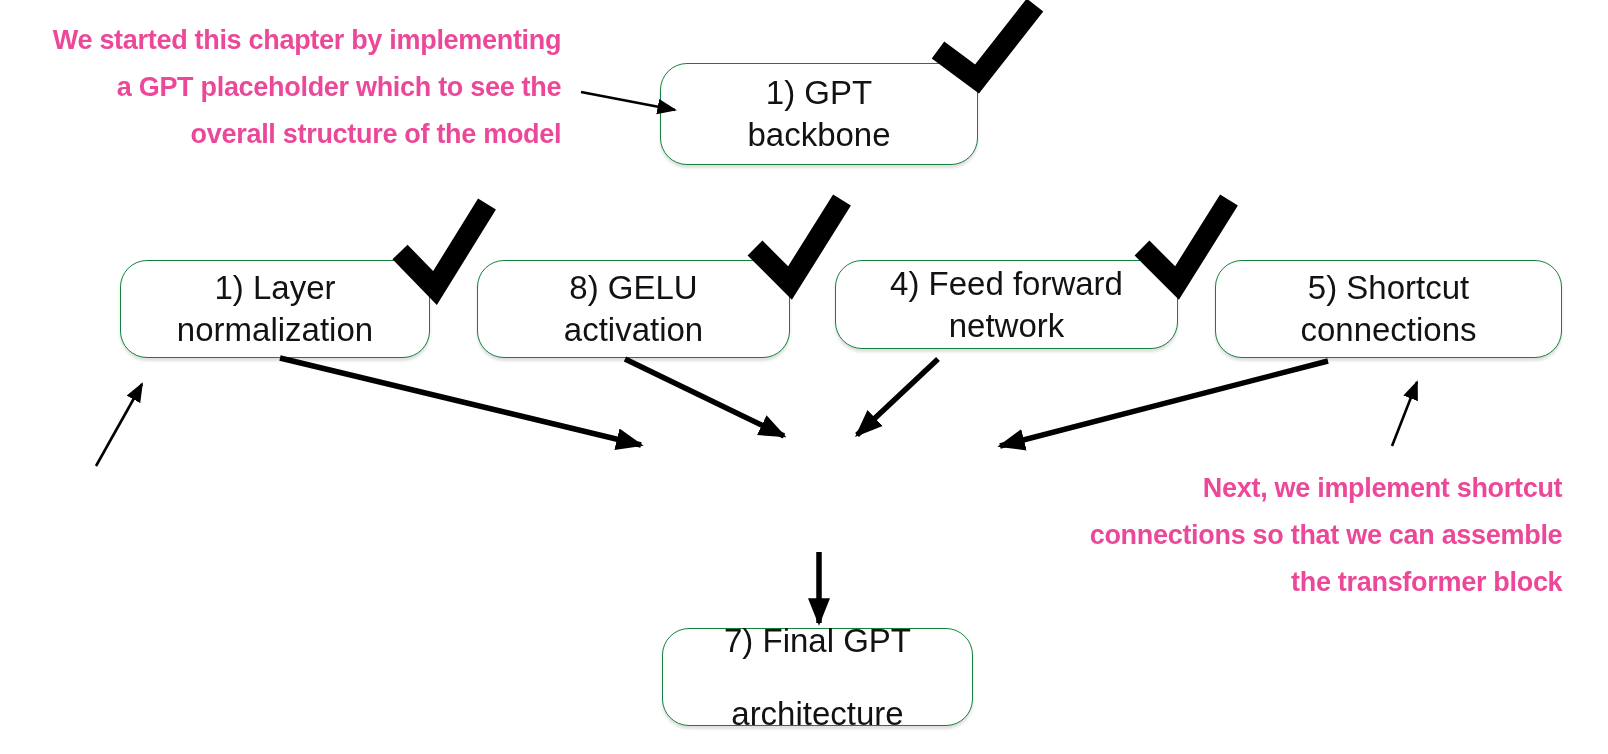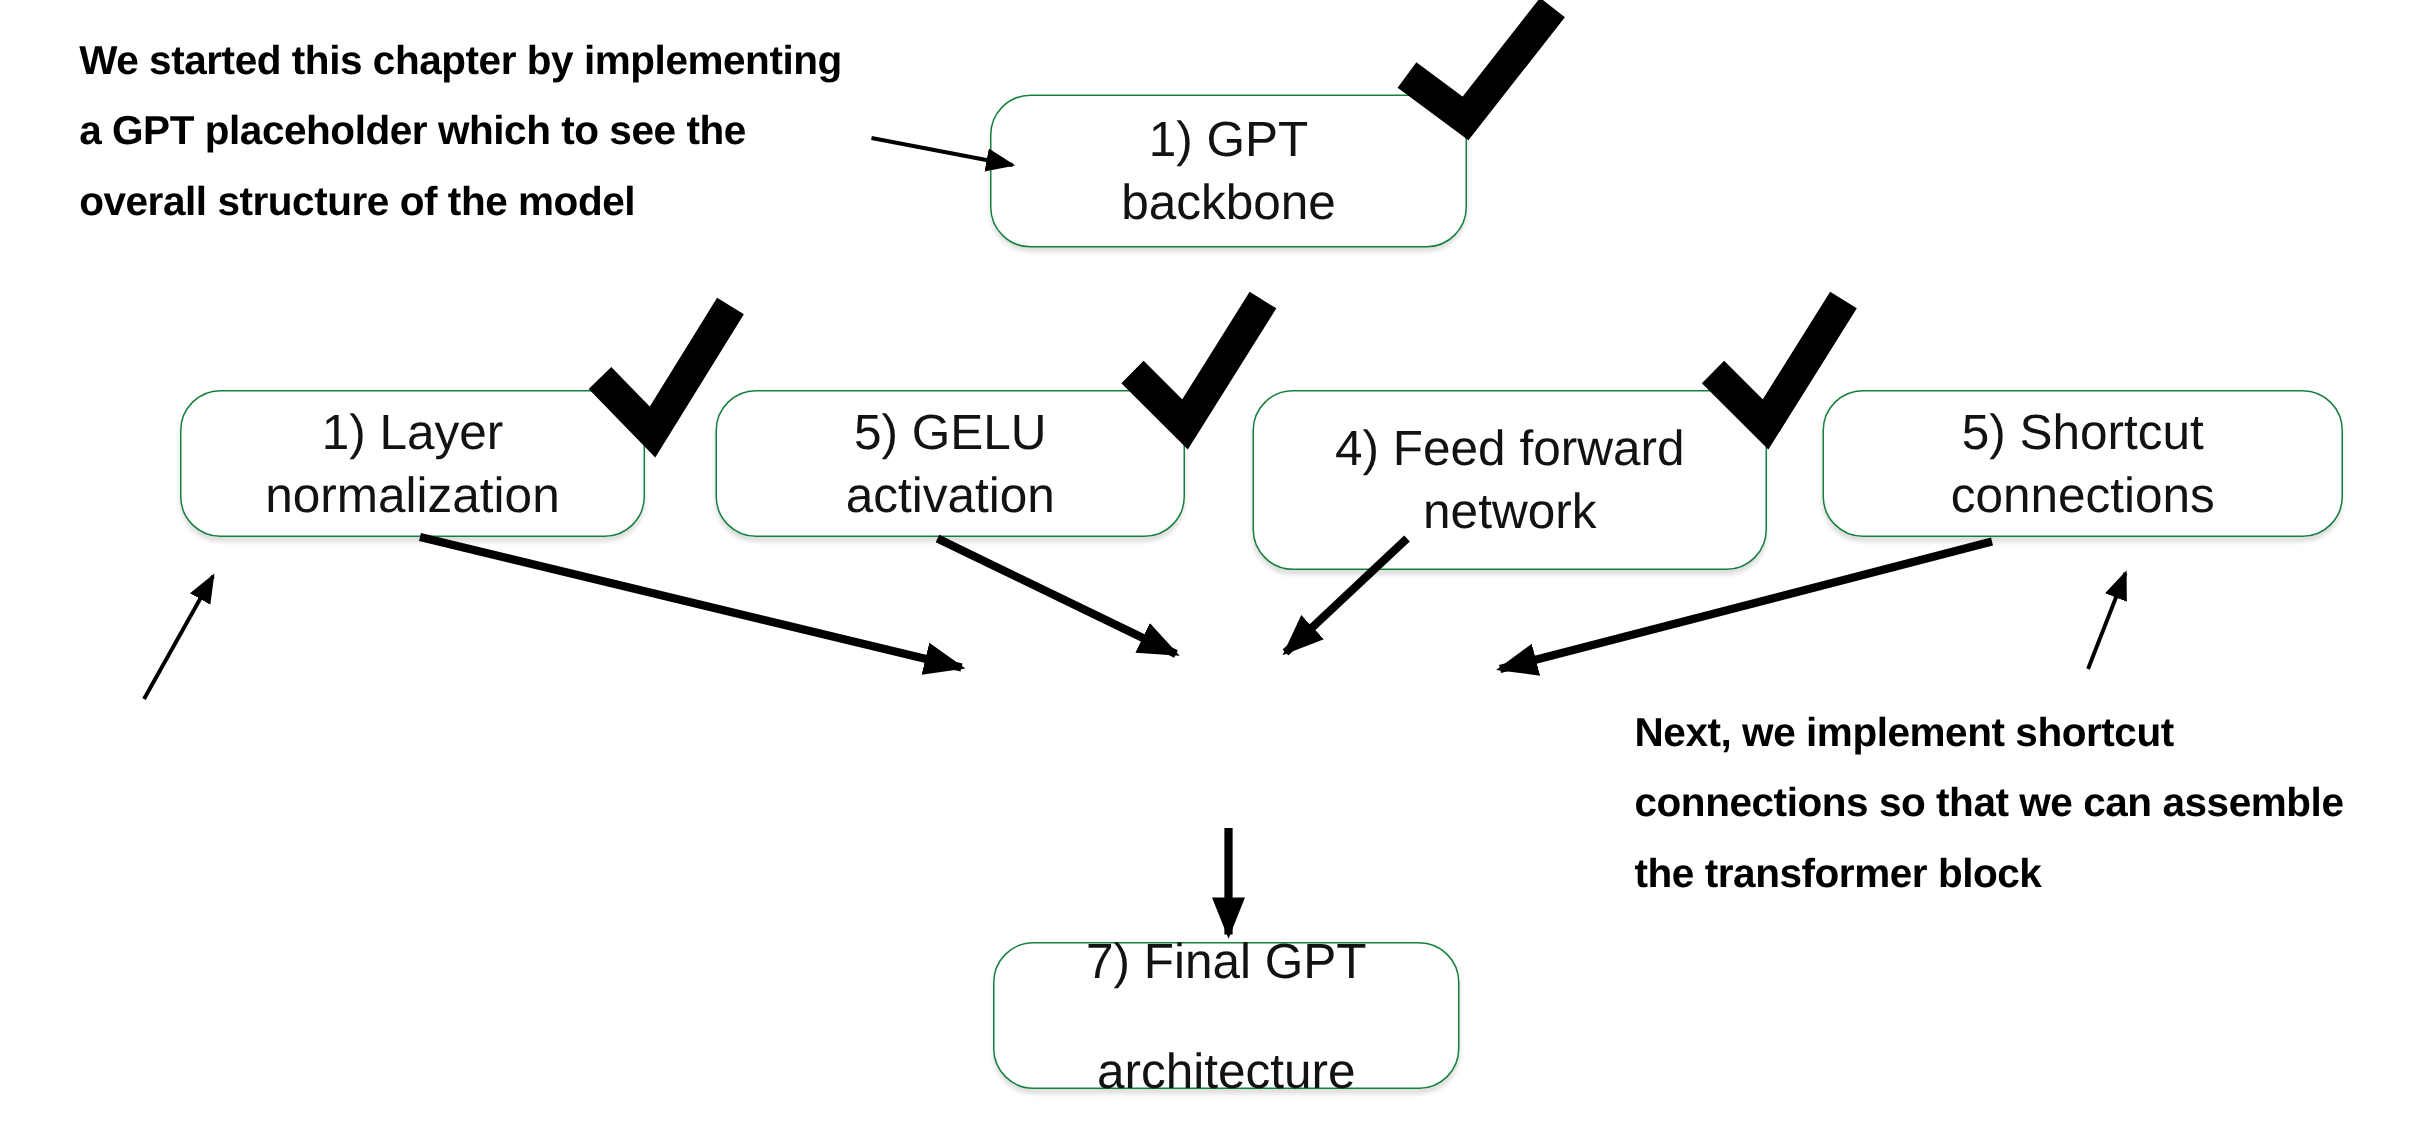--- a/index.html
+++ b/index.html
@@ -23,49 +23,49 @@
     display:flex;flex-direction:column;
     align-items:center;justify-content:center;
     font-size:33px;line-height:42px;
     color:#121212;
     text-align:center;
     box-shadow:0 3px 3px rgba(0,0,0,0.13);
   }
   .note{
     position:absolute;z-index:2;
     transform:translateX(-50%);
-    text-align:left;
+    text-align:right;
     font-weight:bold;
     font-size:27px;line-height:47px;
     letter-spacing:-0.3px;
-    color:#000000;
+    color:#ec4899;
     white-space:nowrap;
   }
 </style>
 </head>
 <body>
 
 <div class="canvas">
 
   <div class="box" style="left:660px;top:63px;width:318px;height:102px;">
     <span>1) GPT</span>
     <span>backbone</span>
   </div>
 
   <div class="box" style="left:120px;top:260px;width:310px;height:98px;">
     <span>1) Layer</span>
     <span>normalization</span>
   </div>
 
   <div class="box" style="left:477px;top:260px;width:313px;height:98px;">
-    <span>5) GELU</span>
+    <span>8) GELU</span>
     <span>activation</span>
   </div>
 
-  <div class="box" style="left:835px;top:260px;width:343px;height:120px;">
+  <div class="box" style="left:835px;top:260px;width:343px;height:89px;">
     <span>4) Feed forward</span>
     <span>network</span>
   </div>
 
   <div class="box" style="left:1215px;top:260px;width:347px;height:98px;">
     <span>5) Shortcut</span>
     <span>connections</span>
   </div>
 
 

